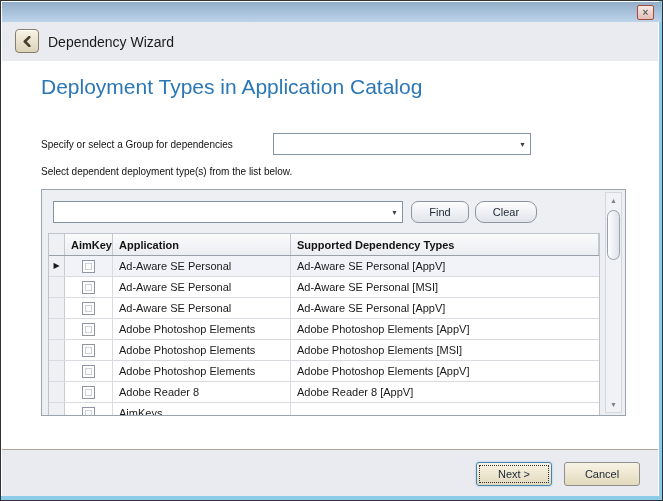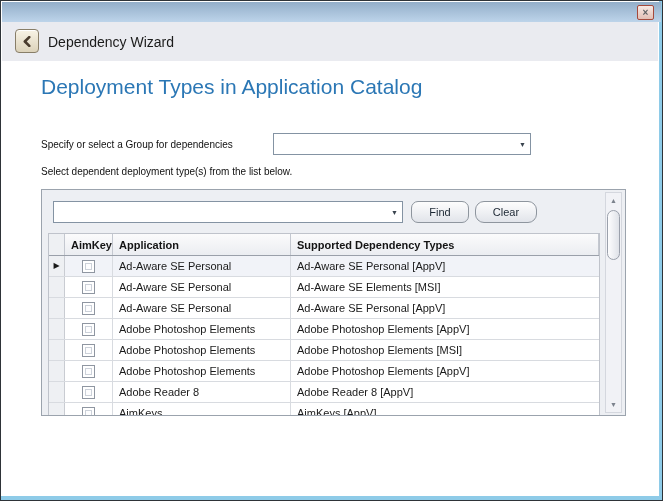--- a/index.html
+++ b/index.html
@@ -133,21 +133,21 @@
               </div>
               <div class="cell c-app">Ad-Aware SE Personal</div>
               <div class="cell c-dep">Ad-Aware SE Personal [AppV]</div>
             </div>
             <div class="trow">
               <div class="cell c-ind"></div>
               <div class="cell c-sel">
                 <div class="checkbox"></div>
               </div>
               <div class="cell c-app">Ad-Aware SE Personal</div>
-              <div class="cell c-dep">Ad-Aware SE Elements [MSI]</div>
+              <div class="cell c-dep">Ad-Aware SE Personal [MSI]</div>
             </div>
             <div class="trow">
               <div class="cell c-ind"></div>
               <div class="cell c-sel">
                 <div class="checkbox"></div>
               </div>
               <div class="cell c-app">Ad-Aware SE Personal</div>
               <div class="cell c-dep">Ad-Aware SE Personal [AppV]</div>
             </div>
             <div class="trow">
@@ -181,31 +181,34 @@
               </div>
               <div class="cell c-app">Adobe Reader 8</div>
               <div class="cell c-dep">Adobe Reader 8 [AppV]</div>
             </div>
             <div class="trow">
               <div class="cell c-ind"></div>
               <div class="cell c-sel">
                 <div class="checkbox"></div>
               </div>
               <div class="cell c-app">AimKeys</div>
-              <div class="cell c-dep">AimKeys [AppV]</div>
             </div>
           </div>
       </div>
 
       <div class="scrollbar">
         <div class="sb-btn up">
           <span>▲</span>
         </div>
         <div class="sb-thumb"></div>
         <div class="sb-btn down">
           <span>▼</span>
         </div>
       </div>
     </div>
   </div>
 
+  <div class="footer">
+    <button class="btn btn-beige next-btn">Next &gt;</button>
+    <button class="btn btn-beige cancel-btn">Cancel</button>
+  </div>
 
 </div>
 
 </body></html>

